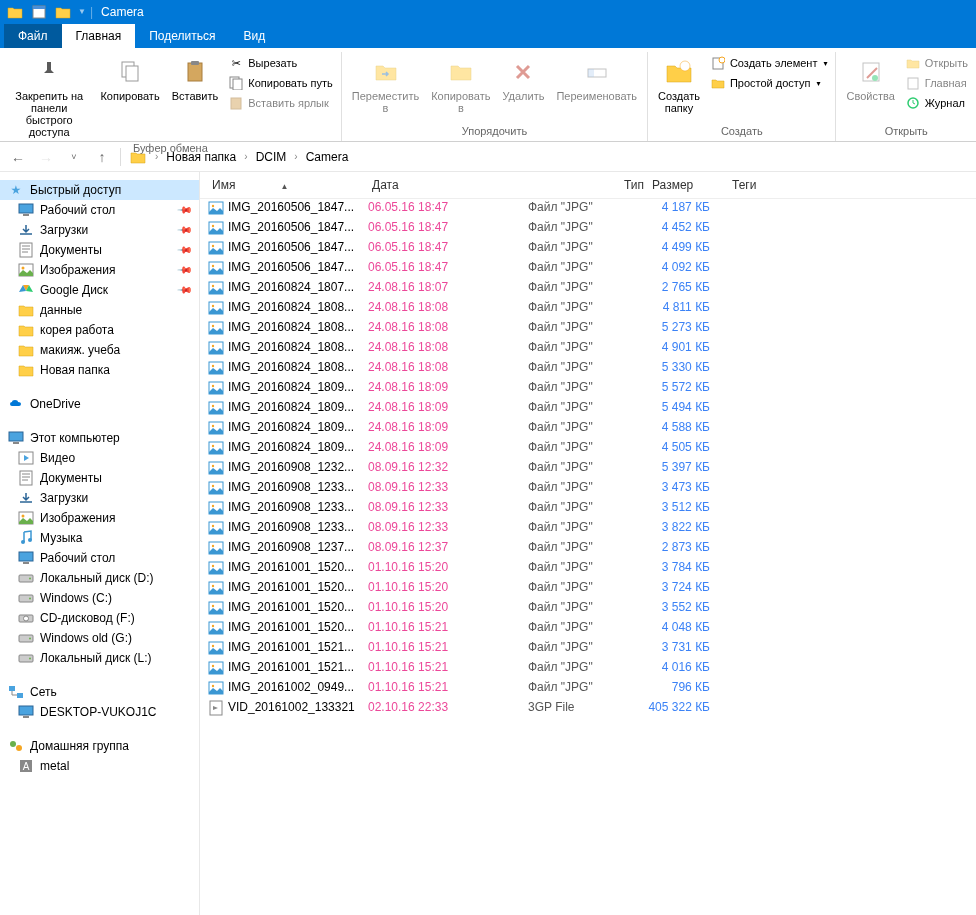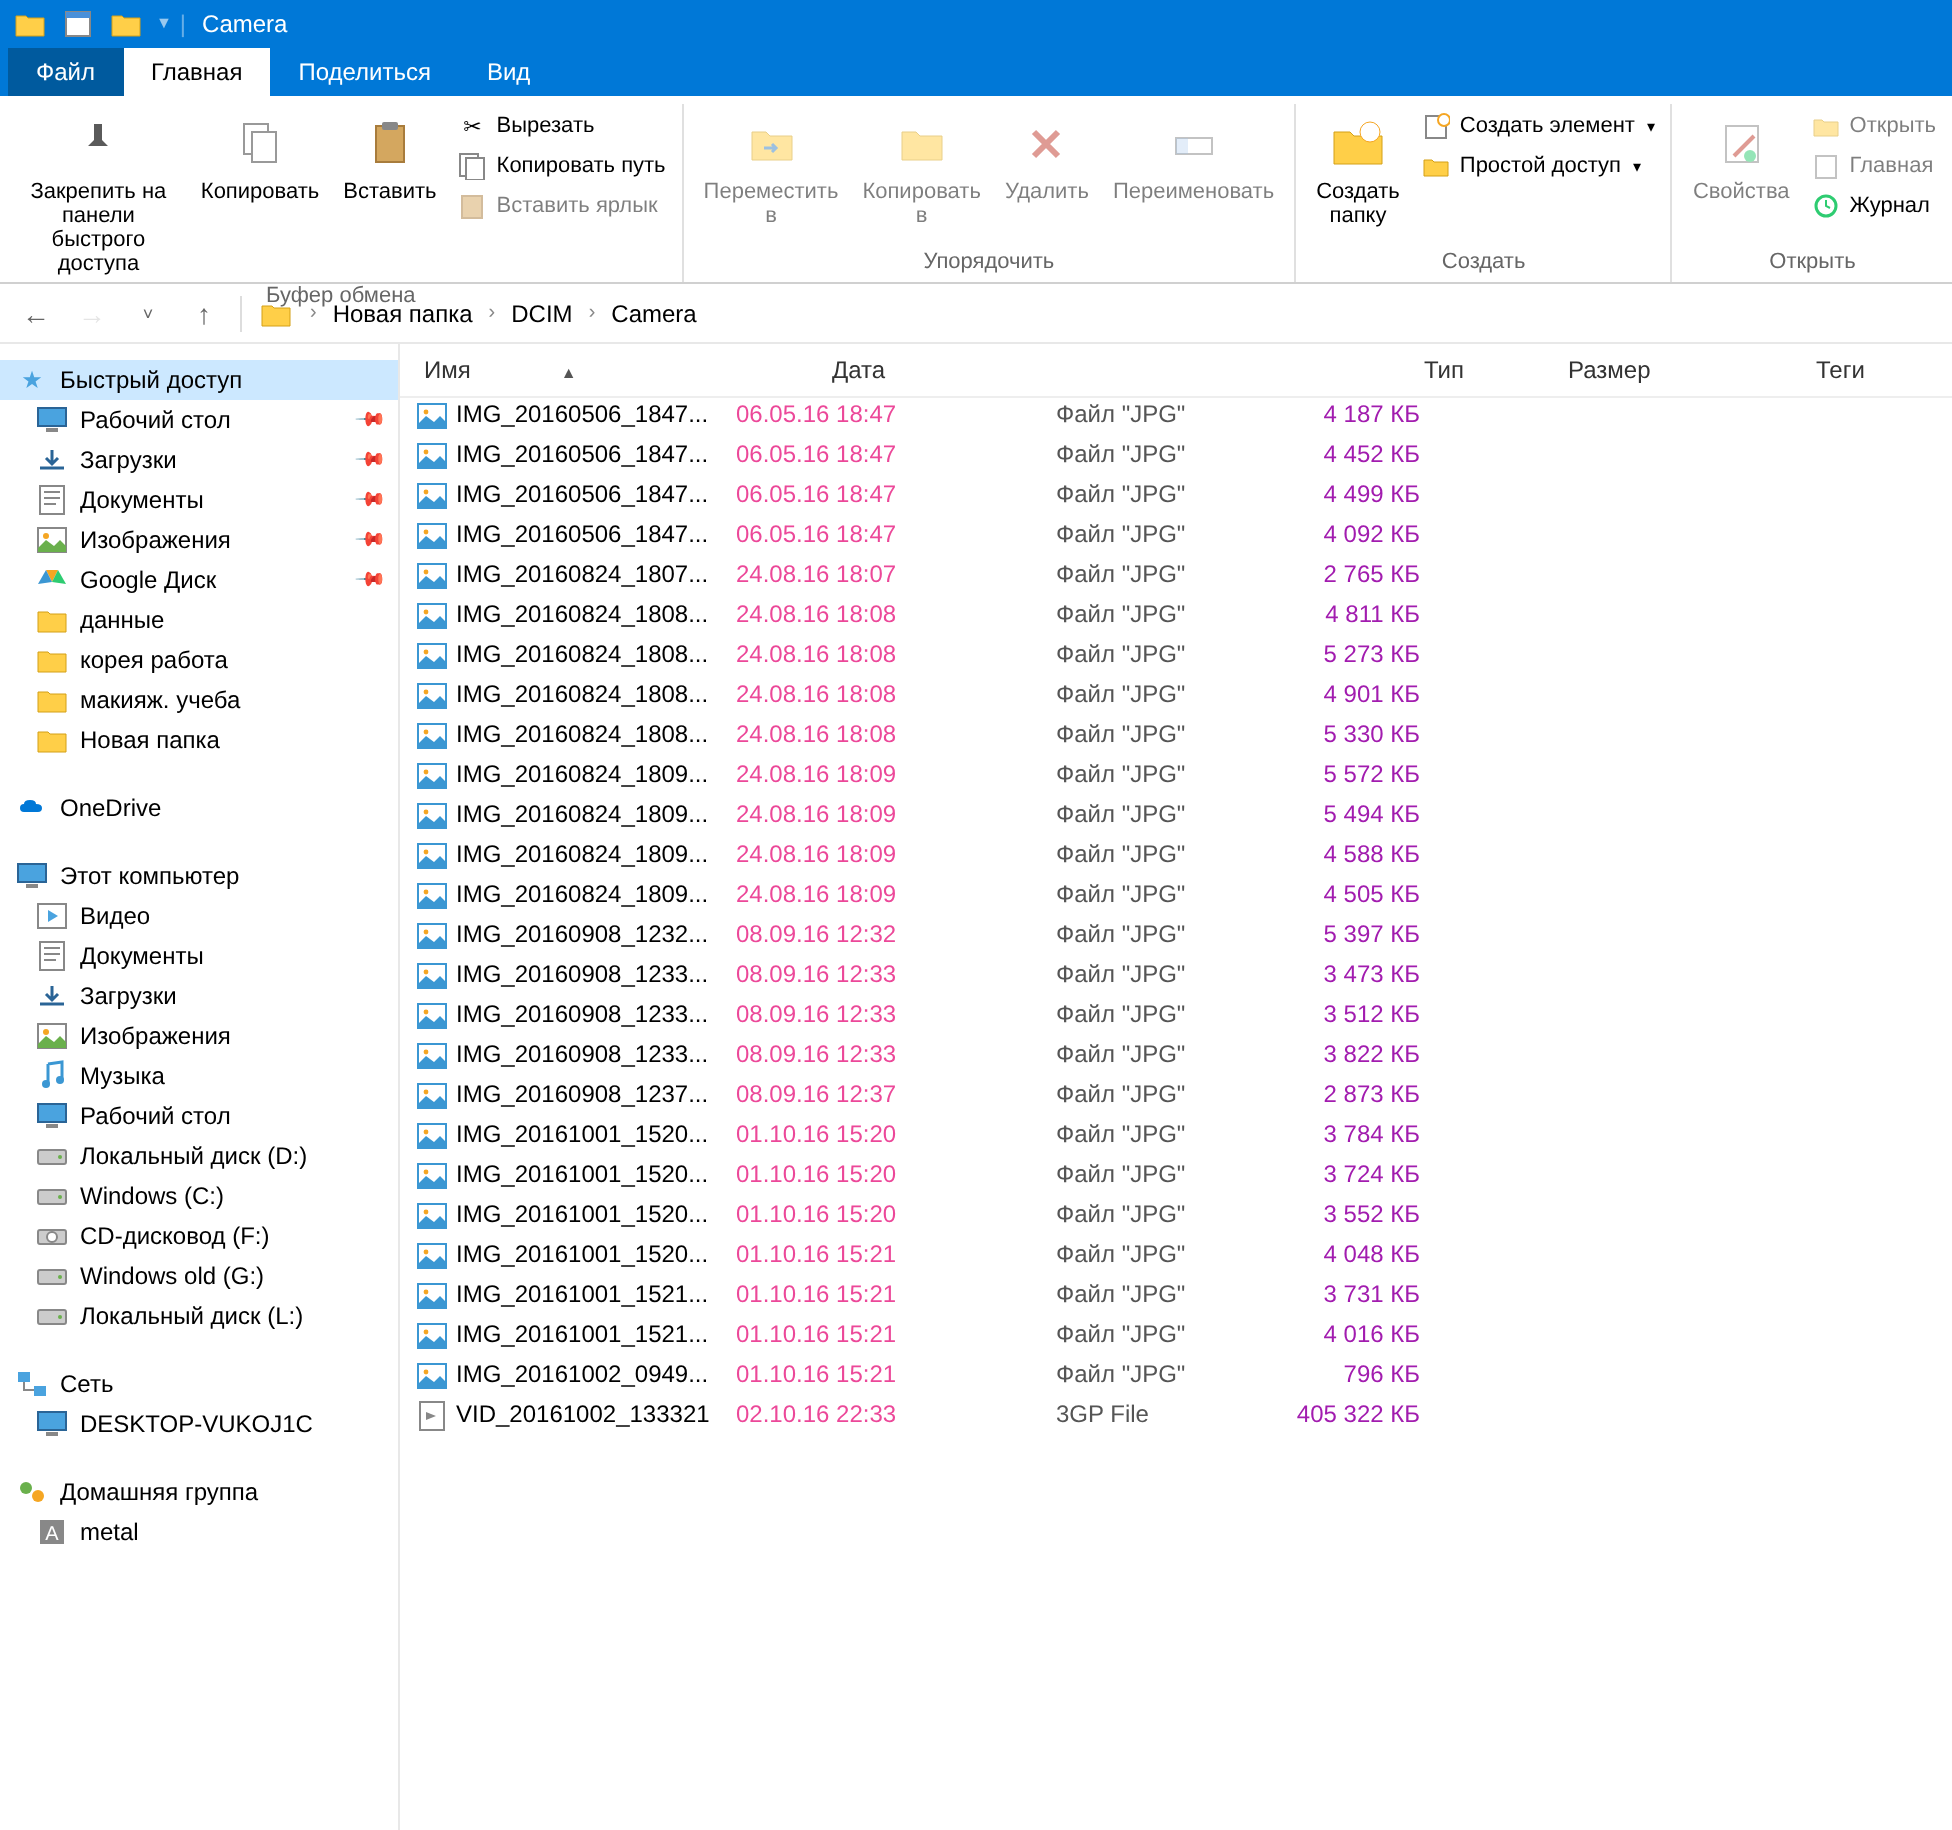--- a/index.html
+++ b/index.html
@@ -43,34 +43,34 @@
 .nav-pane { width: 200px; border-right: 1px solid #e8e8e8; padding: 8px 0; overflow: auto; }
 .nav-section { margin-bottom: 14px; }
 .nav-item { display: flex; align-items: center; gap: 6px; padding: 2px 8px 2px 18px; font-size: 12px; position: relative; }
 .nav-item.root { padding-left: 8px; }
 .nav-item.active { background: #cce8ff; }
 .nav-icon { width: 16px; height: 16px; display:flex;align-items:center;justify-content:center; flex-shrink:0; }
 .pin { margin-left: auto; color: #999; font-size: 10px; transform: rotate(45deg); }
 
 
 .file-pane { flex: 1; overflow: auto; }
-.col-headers { display: flex; padding: 4px 0 4px 8px; font-size: 12px; color: #333; border-bottom: 1px solid #eee; gap: 44px; }
+.col-headers { display: flex; padding: 4px 0 4px 8px; font-size: 12px; color: #333; border-bottom: 1px solid #eee; }
 .col { padding: 2px 4px; }
 .col.name { width: 160px; }
 .col.date { width: 160px; }
 .col.type { width: 120px; text-align: right; }
 .col.size { width: 80px; text-align: right; padding-right: 18px; }
 .col.tags { width: 60px; }
 .sort-arrow { font-size: 8px; color: #555; margin-left: 45px; }
 .file-row { display: flex; align-items: flex-start; padding: 1px 0 1px 8px; font-size: 12px; height: 20px; }
 .file-icon { width: 16px; height: 16px; margin-right: 4px; display:flex;align-items:center;justify-content:center; }
 .fcell.name { width: 140px; white-space: nowrap; overflow: hidden; text-overflow: ellipsis; }
 .fcell.date { width: 160px; color: #ec4899; }
 .fcell.type { width: 120px; color: #555; }
-.fcell.size { width: 80px; text-align: right; color: #a21caf; padding-right: 18px; }
+.fcell.size { width: 80px; text-align: right; color: #3b82f6; padding-right: 18px; }
 
 
 .folder-svg { fill: #ffcf48; stroke: #d4a017; stroke-width: 0.5; }
 </style>
 </head>
 <body>
 
 <div class="titlebar">
   <div class="qat">
     <div class="qat-item">

